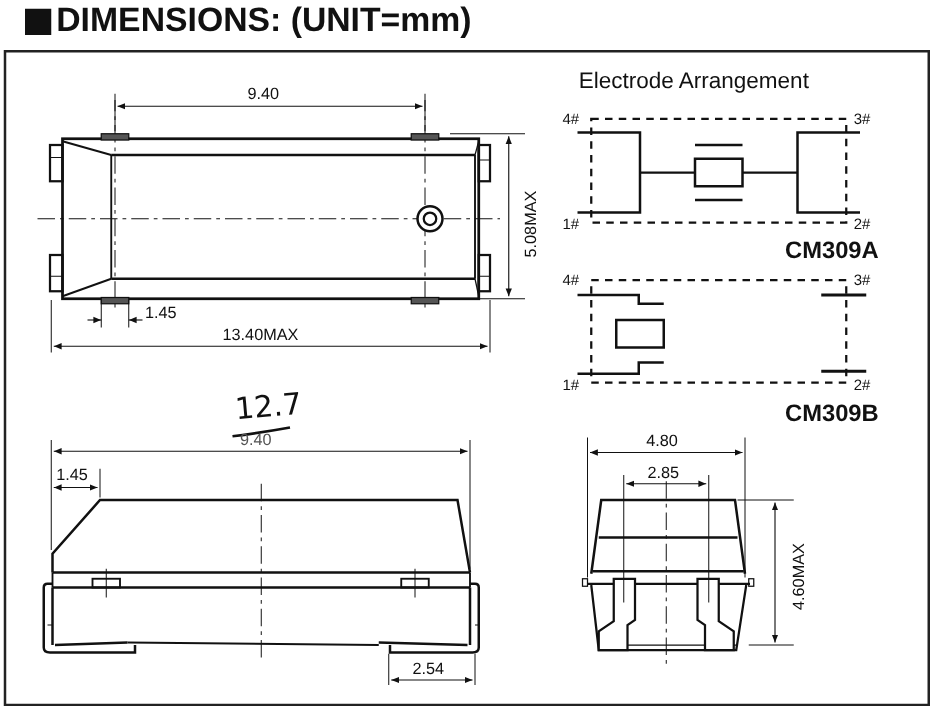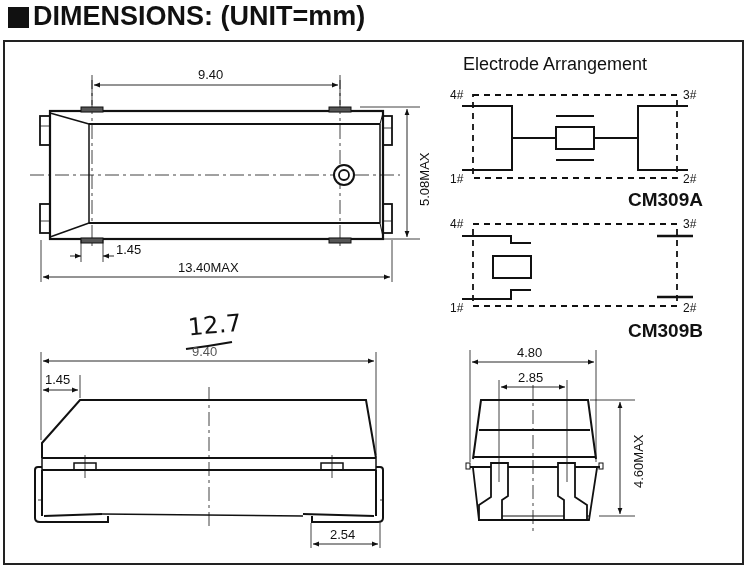--- a/index.html
+++ b/index.html
@@ -1,17 +1,17 @@
 <!DOCTYPE html>
 <html><head>
   <meta charset="utf-8">
   <style>
     html, body { margin: 0; padding: 0; background: #ffffff; }
     body { width: 745px; height: 565px; position: relative; overflow: hidden; font-family: "Liberation Sans", sans-serif; color: #111; }
-    .title { position: absolute; left: 8px; top: 1px; font-size: 27px; font-weight: bold; letter-spacing: 0px; display: flex; align-items: center; white-space: nowrap; }
+    .title { position: absolute; left: 20px; top: 1px; font-size: 27px; font-weight: bold; letter-spacing: 0px; display: flex; align-items: center; white-space: nowrap; }
     .title .sq { display: inline-block; width: 21px; height: 21px; background: #111; margin-right: 4px; margin-top: 2px; }
     .frame { position: absolute; left: 3px; top: 40px; width: 737px; height: 521px; border: 2px solid #222; border-bottom-width: 2px; }
     svg { position: absolute; left: 0; top: 0; }
     .dim { font-family: "Liberation Sans", sans-serif; font-size: 13px; fill: #111; }
     .hdr { font-family: "Liberation Sans", sans-serif; font-size: 18px; fill: #111; }
     .model { font-family: "Liberation Sans", sans-serif; font-size: 19px; font-weight: bold; fill: #111; }
     .pin { font-family: "Liberation Sans", sans-serif; font-size: 12px; fill: #111; }
     .hand { font-family: "DejaVu Sans", sans-serif; font-size: 24px; fill: #111; }
   </style>
 </head>

